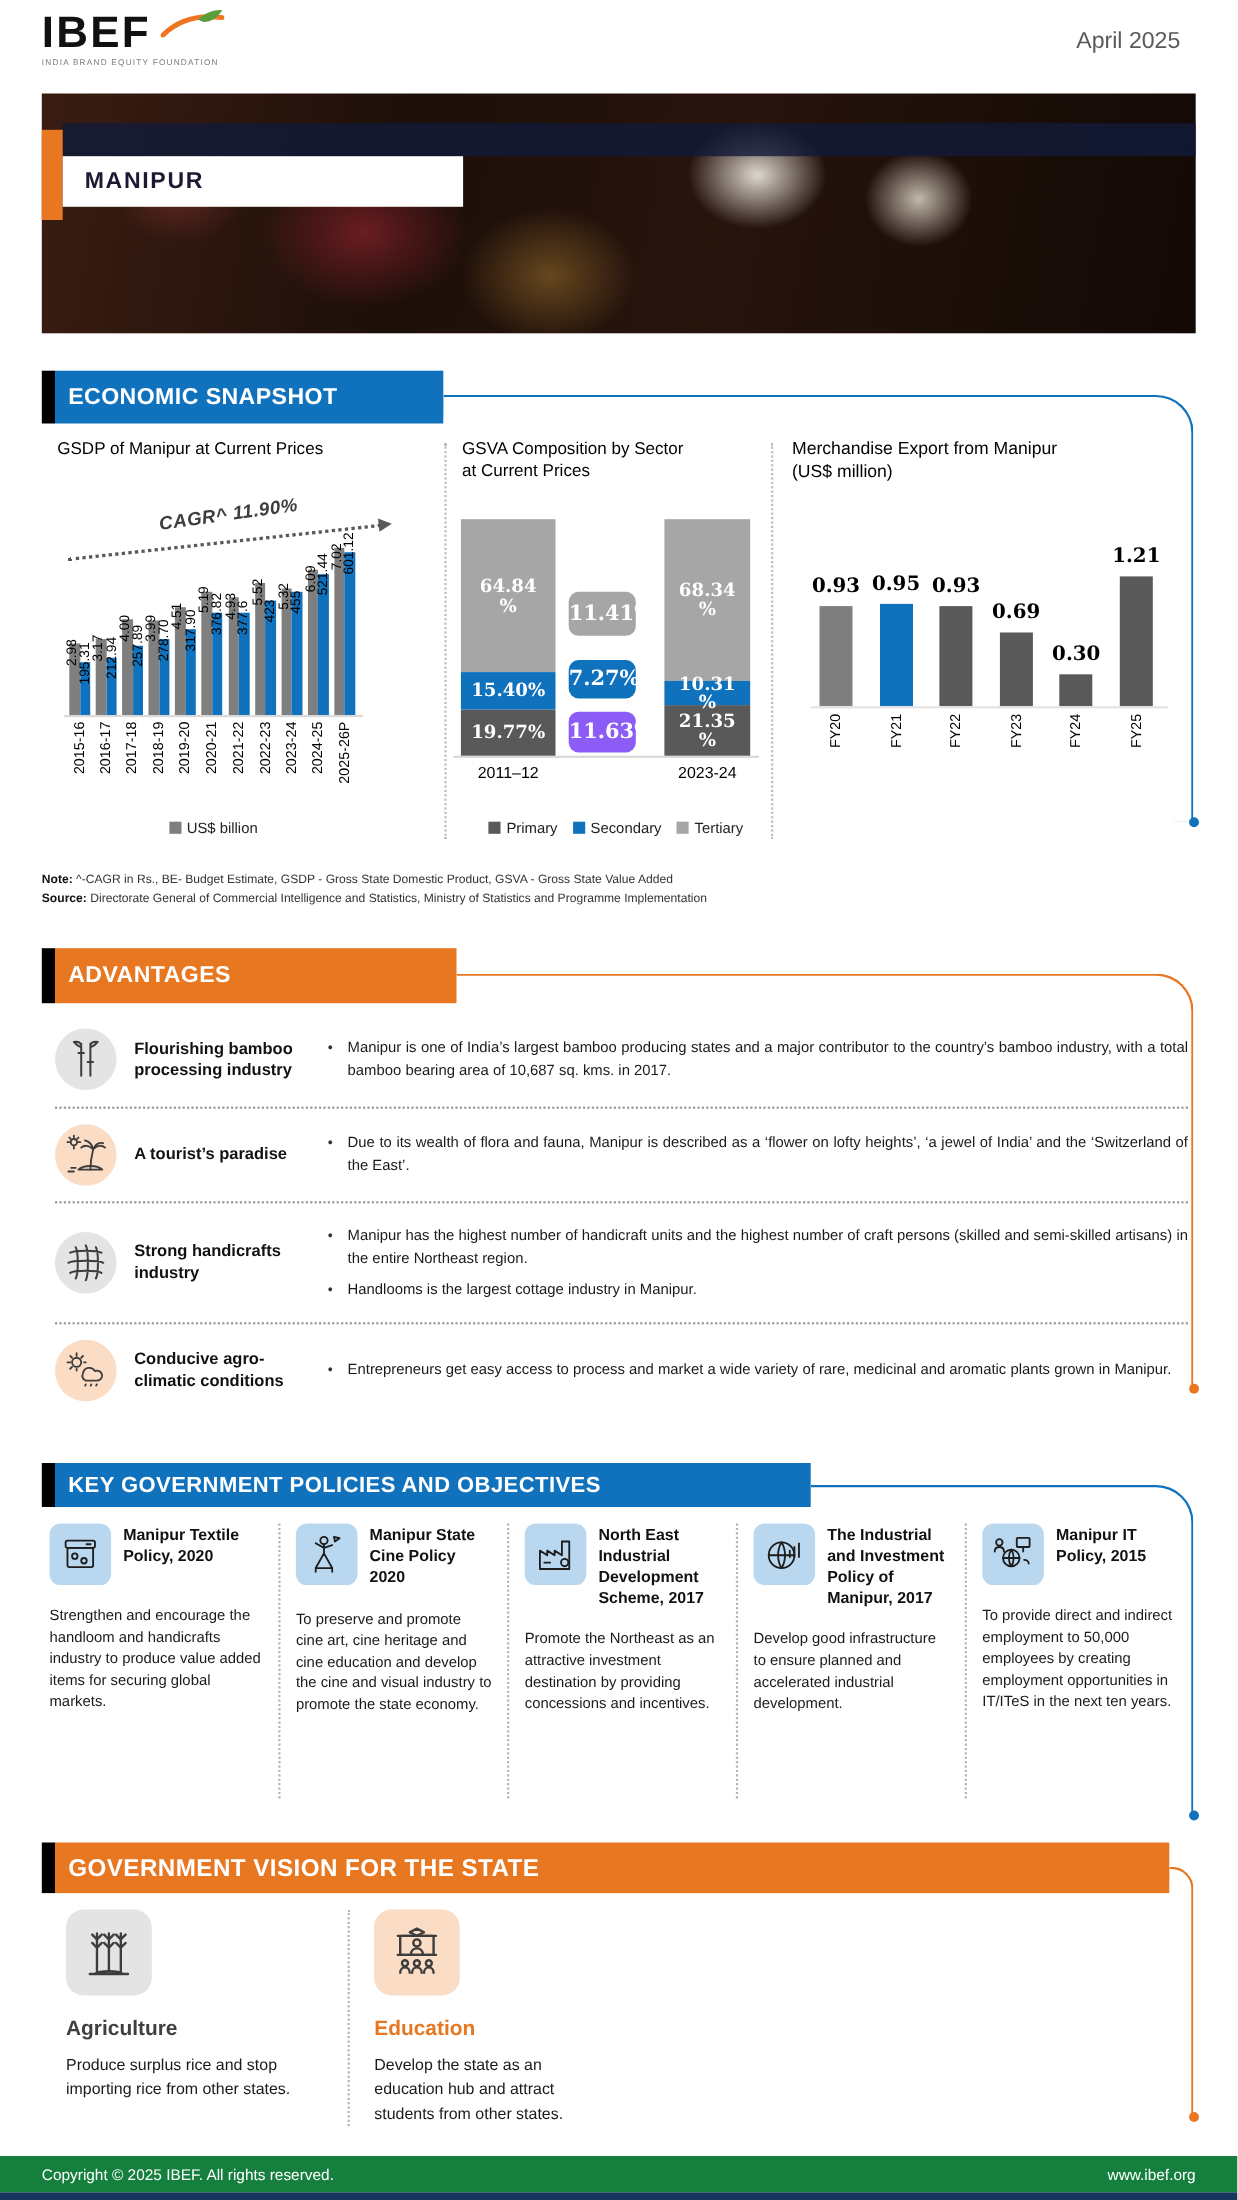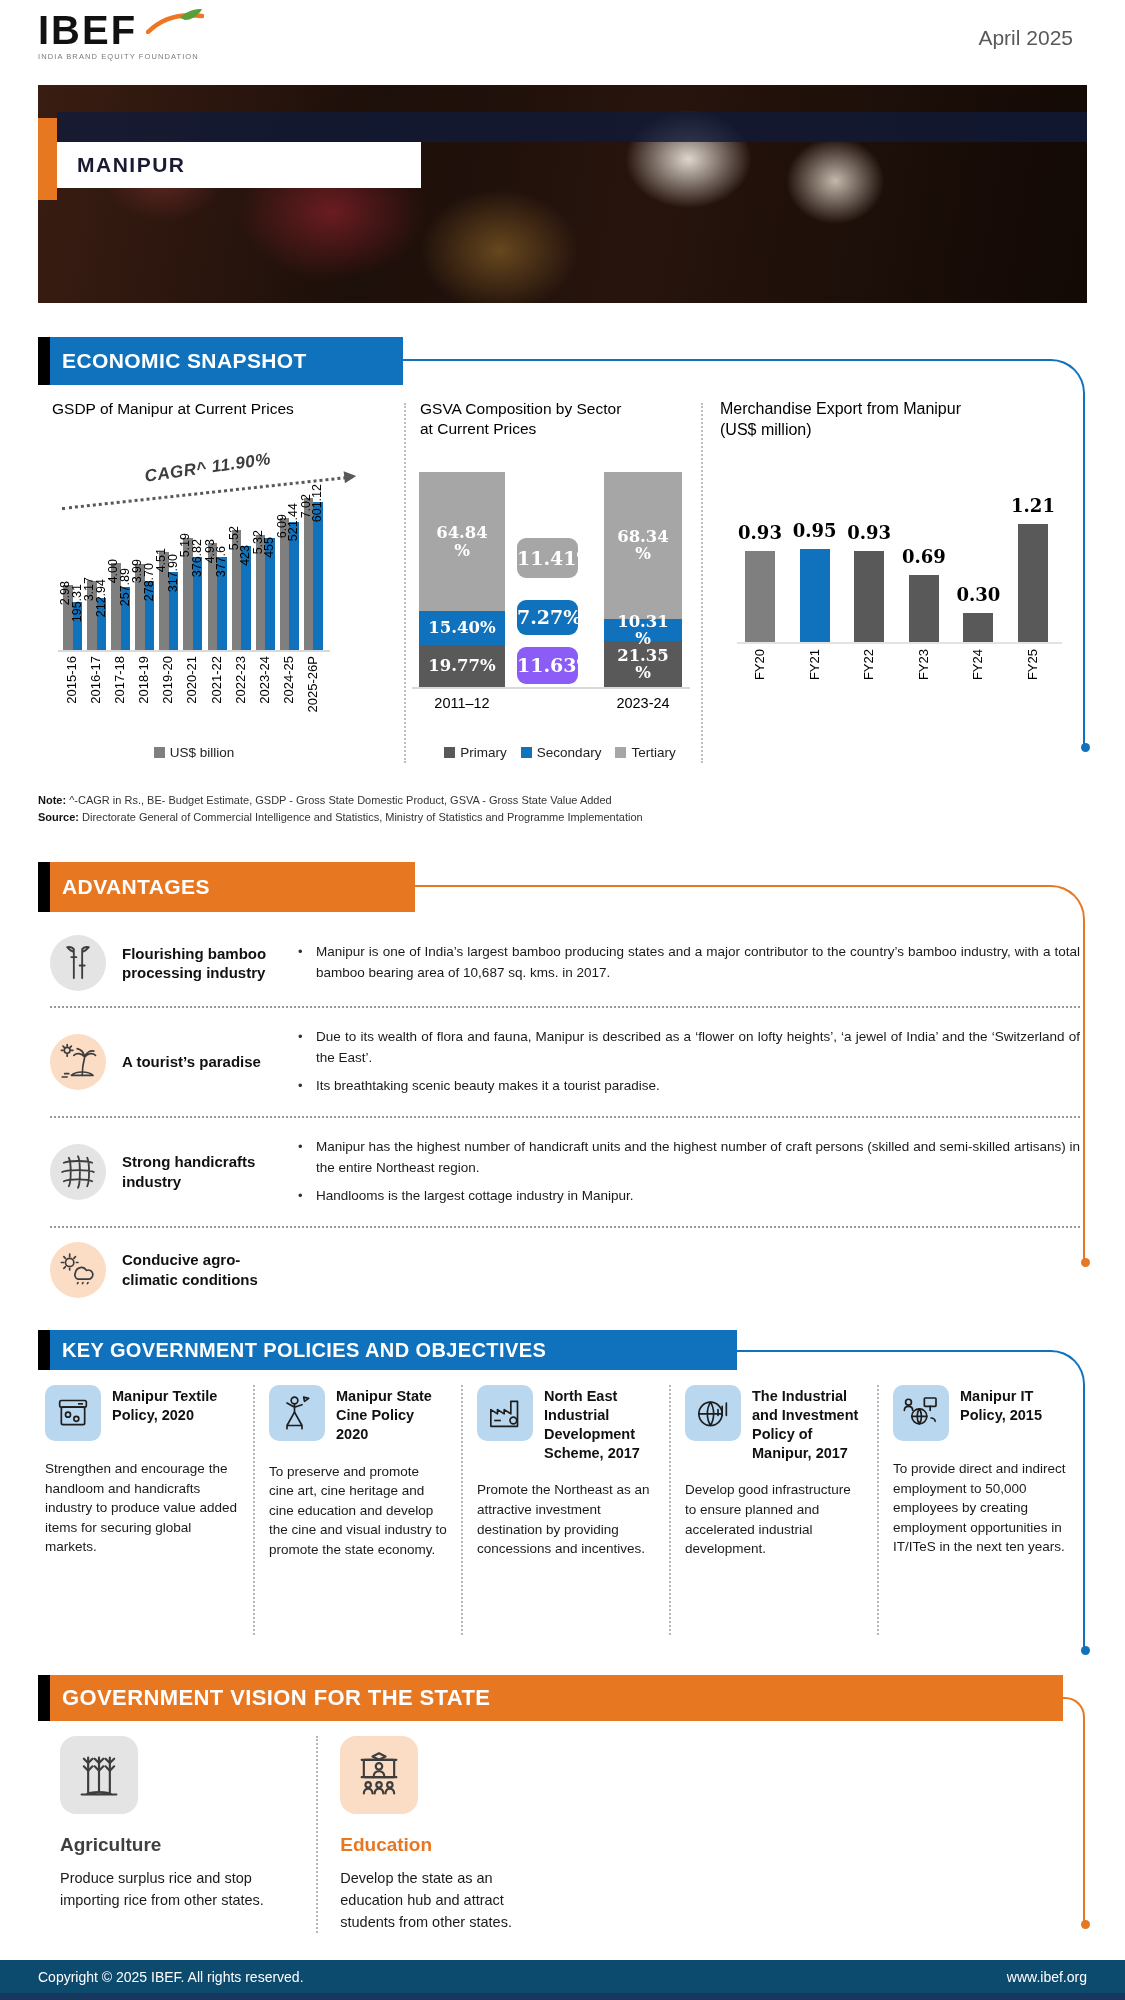--- a/index.html
+++ b/index.html
@@ -102,21 +102,21 @@
 
   
   .vis-cols { position:absolute; left:60px; top:1736px; width:1025px; display:grid; grid-template-columns:repeat(4, 1fr); }
   .vis-col { padding-right:20px; min-height:185px; }
   .vis-col + .vis-col { border-left:2px dotted #b5b5b5; padding-left:22px; }
   .vis-icon { width:78px; height:78px; border-radius:16px; display:flex; align-items:center; justify-content:center; color:#3d3d3d; }
   .vis-title { margin-top:20px; font-size:19px; font-weight:bold; }
   .vis-desc { margin-top:12px; font-size:14.5px; line-height:1.5; color:#1a1a1a; }
 
   
-  .footer { position:absolute; left:0; top:1960px; width:1125px; height:33px; background:#0c4a6e; display:flex; align-items:center; justify-content:space-between; padding:0 38px; }
+  .footer { position:absolute; left:0; top:1960px; width:1125px; height:33px; background:#15803d; display:flex; align-items:center; justify-content:space-between; padding:0 38px; }
   .footer span { color:#fff; font-size:14px; }
   .footer-strip { position:absolute; left:0; top:1993px; width:1125px; height:7px; background:#17375e; }
 
   svg { display:block; }
 </style>
 </head>
 <body>
 
 <div class="page">
 
@@ -327,21 +327,20 @@
         <svg width="40" height="40" viewBox="0 0 48 48" fill="none" stroke="currentColor" stroke-width="2" stroke-linecap="round" stroke-linejoin="round">
           <circle cx="11" cy="10" r="3.5"></circle>
             <path d="M11 3v2M11 15v2M4 10h2M16 10h2M6 5l1.5 1.5M16 5l-1.5 1.5"></path>
           <path d="M32 18c-2 8-3 14-3 22M32 18c-4-5-10-5-13-2M32 18c4-5 10-5 13-2M32 18c-1-6-5-9-9-10M32 18c2-6 7-8 11-7"></path>
           <path d="M16 40c3-3 8-4 13-4s10 1 13 4zM5 42h6M8 38h5"></path>
         </svg>
       </div>
       <div class="adv-title">A tourist’s paradise</div>
       <ul class="adv-bullets">
         <li>Due to its wealth of flora and fauna, Manipur is described as a ‘flower on lofty heights’, ‘a jewel of India’ and the ‘Switzerland of the East’.</li>
-        <li>Its breathtaking scenic beauty makes it a tourist paradise.</li>
       </ul>
     </div>
     <div class="adv-row">
       <div class="adv-icon-circle" style="background: rgb(228, 228, 228);">
         <svg width="40" height="40" viewBox="0 0 48 48" fill="none" stroke="currentColor" stroke-width="2.2" stroke-linecap="round">
           <path d="M13 7c3 5 3 29 0 34M24 5c3 5 3 33 0 38M35 7c3 5 3 29 0 34M7 13c5-3 29-3 34 0M5 24c5-3 33-3 38 0M7 35c5-3 29-3 34 0"></path>
         </svg>
       </div>
       <div class="adv-title">Strong handicrafts industry</div>
       <ul class="adv-bullets">
@@ -352,20 +351,23 @@
     <div class="adv-row">
       <div class="adv-icon-circle" style="background: rgb(251, 220, 196);">
         <svg width="40" height="40" viewBox="0 0 48 48" fill="none" stroke="currentColor" stroke-width="2" stroke-linecap="round" stroke-linejoin="round">
           <circle cx="14" cy="15" r="5"></circle>
             <path d="M14 5v3M14 22v2M4 15h3M22 15h2M7 8l2 2M21 8l-2 2M7 22l2-2"></path>
           <path d="M21 27a7 7 0 0 1 13-2.5A5.5 5.5 0 1 1 36 35H24a5.5 5.5 0 0 1-3-8z"></path>
           <path d="M24 39l-1.5 3M30 39l-1.5 3M36 39l-1.5 3" stroke-dasharray="1.5 3"></path>
         </svg>
       </div>
       <div class="adv-title">Conducive agro-climatic conditions</div>
+      <ul class="adv-bullets">
+        <li>Entrepreneurs get easy access to process and market a wide variety of rare, medicinal and aromatic plants grown in Manipur.</li>
+      </ul>
     </div>
   </div>
 
   <div class="sec-header" style="left:38px; top:1330px; height:40px;">
     <div class="sec-black"></div>
     <div class="sec-bar bar-blue" style="width:687px; font-size:20px;">KEY GOVERNMENT POLICIES AND OBJECTIVES</div>
   </div>
   <div class="bracket bracket-blue" style="left:737px; top:1350px; width:348px; height:300px;"></div>
   <div class="dot dot-blue" style="left:1081px; top:1646px;"></div>
 

